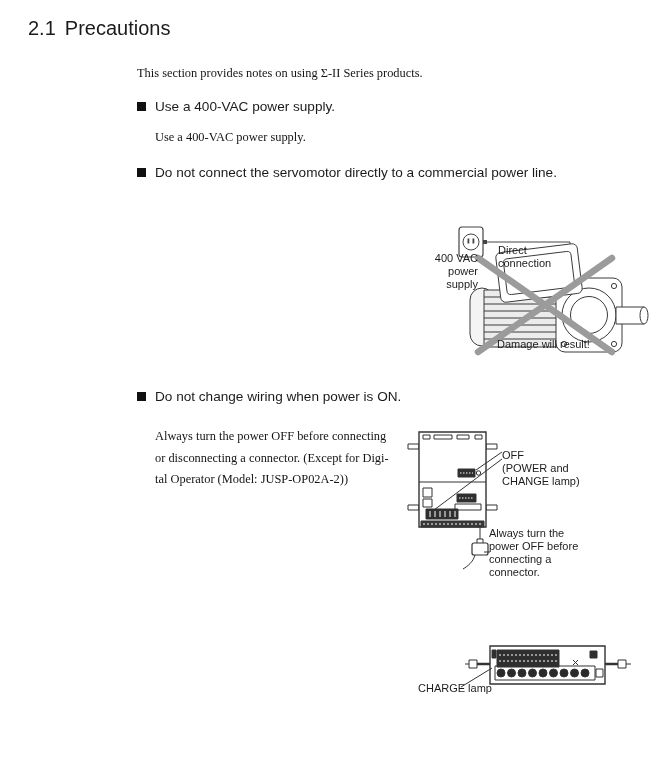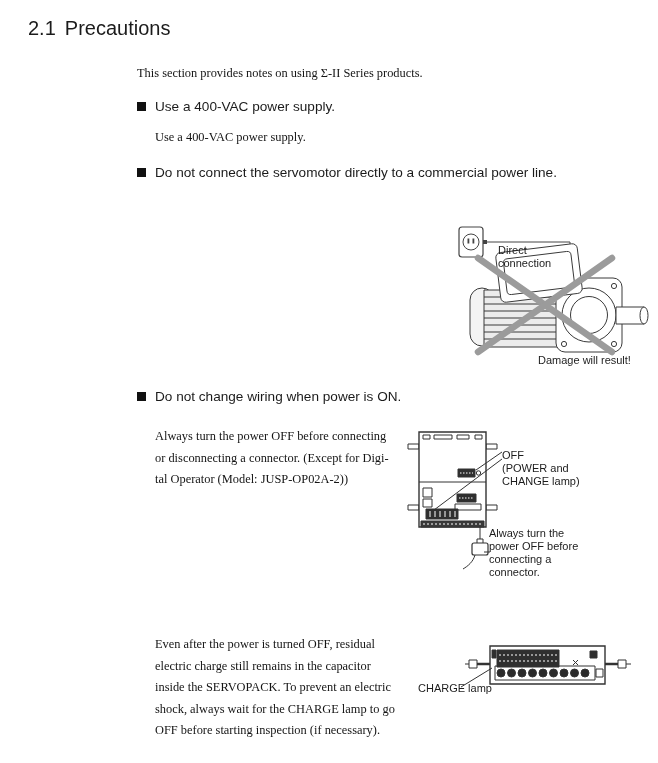--- a/index.html
+++ b/index.html
@@ -94,21 +94,23 @@
       </g>
     </g>
 
     <g stroke="#9b9b9b" stroke-width="6.5" stroke-linecap="round">
       <line x1="60" y1="63" x2="194" y2="157"></line>
       <line x1="194" y1="63" x2="60" y2="157"></line>
     </g>
   </svg>
   <div class="fig-label" style="left:498px; top:208px;margin-top:36px;">Direct
 connection</div>
-  <div class="fig-label" style="left:497px; top:354px;margin-left:41px;">Damage will result!</div>
+  <div class="fig-label right" style="left:415px; top:252px; width:63px;">400 VAC
+power supply</div>
+  <div class="fig-label" style="left:497px; top:338px;">Damage will result!</div>
 
   <div class="heading" style="top:388px">
     <span class="sq"></span>
     <span>Do not change wiring when power is ON.</span>
   </div>
   <div class="body" style="top:426px">Always turn the power OFF before connecting
 or disconnecting a connector. (Except for Digi-
 tal Operator (Model: JUSP-OP02A-2))</div>
 
   <svg style="left:405px; top:425px;" width="253" height="170" viewBox="0 0 253 170" stroke="#333" fill="none" stroke-width="1">
@@ -157,25 +159,20 @@
     </g>
   </svg>
   <div class="fig-label" style="left:489px; top:527px;">Always turn the
 power OFF before
 connecting a
 connector.</div>
   <div class="fig-label" style="left:502px; top:449px;">OFF
 (POWER and
 CHANGE lamp)</div>
 
-  <div class="body" style="top:634px">Even after the power is turned OFF, residual
-electric charge still remains in the capacitor
-inside the SERVOPACK. To prevent an electric
-shock, always wait for the CHARGE lamp to go
-OFF before starting inspection (if necessary).</div>
 
   <svg style="left:415px; top:640px;" width="243" height="60" viewBox="0 0 243 60" stroke="#333" fill="none" stroke-width="1">
 
     <g>
       <line x1="50" y1="24" x2="54" y2="24"></line>
       <rect x="54" y="20" width="8" height="8" fill="#fff"></rect>
       <line x1="62" y1="24" x2="75" y2="24" stroke-width="2.5"></line>
       <line x1="190" y1="24" x2="203" y2="24" stroke-width="2.5"></line>
       <rect x="203" y="20" width="8" height="8" fill="#fff"></rect>
       <line x1="211" y1="24" x2="216" y2="24"></line>

